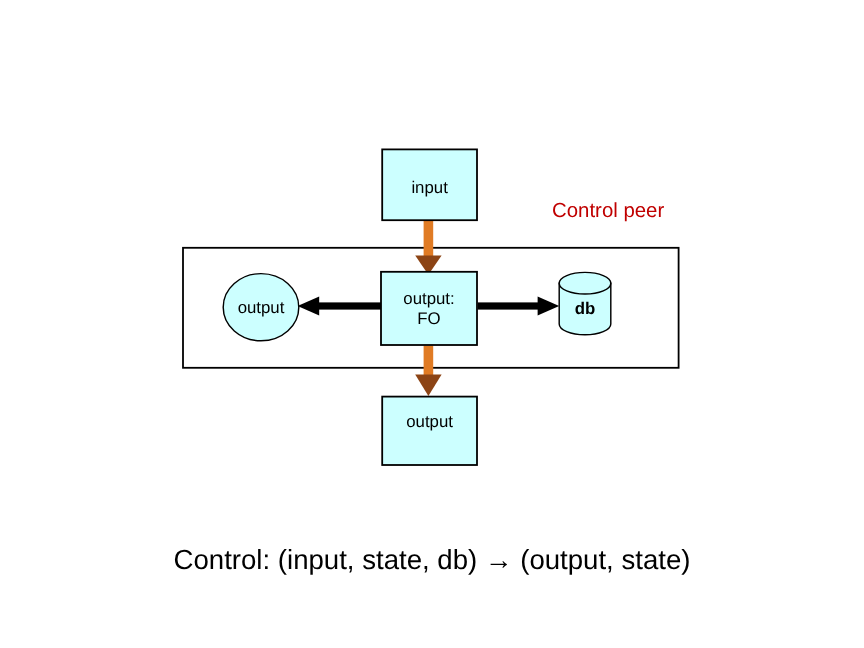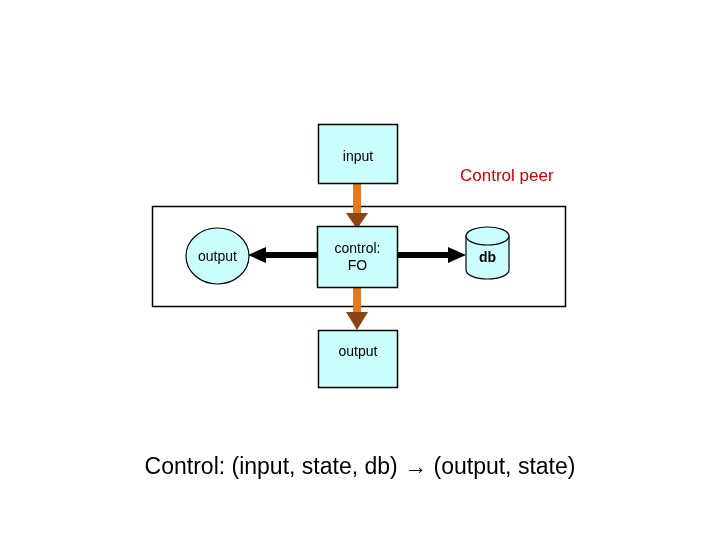--- a/index.html
+++ b/index.html
@@ -117,21 +117,21 @@
 
     <g>
       <path d="M466,236 L466,270 A21.5,9 0 0 0 509,270 L509,236 Z" fill="#CCFFFF" stroke="#000000" stroke-width="1.2"></path>
       <ellipse cx="487.5" cy="236" rx="21.5" ry="9" fill="#CCFFFF" stroke="#000000" stroke-width="1.2"></ellipse>
     </g>
 
   </svg>
 
   <div class="node-label" id="label-input">input</div>
 
-  <div class="node-label" id="label-control">control:
+  <div class="node-label" id="label-control">output:
 FO</div>
 
   <div class="node-label" id="label-output">output</div>
 
   <div class="node-label" id="label-state">output</div>
 
   <div class="node-label" id="label-db">db</div>
 
   <div id="label-single-peer">Control peer</div>
 

